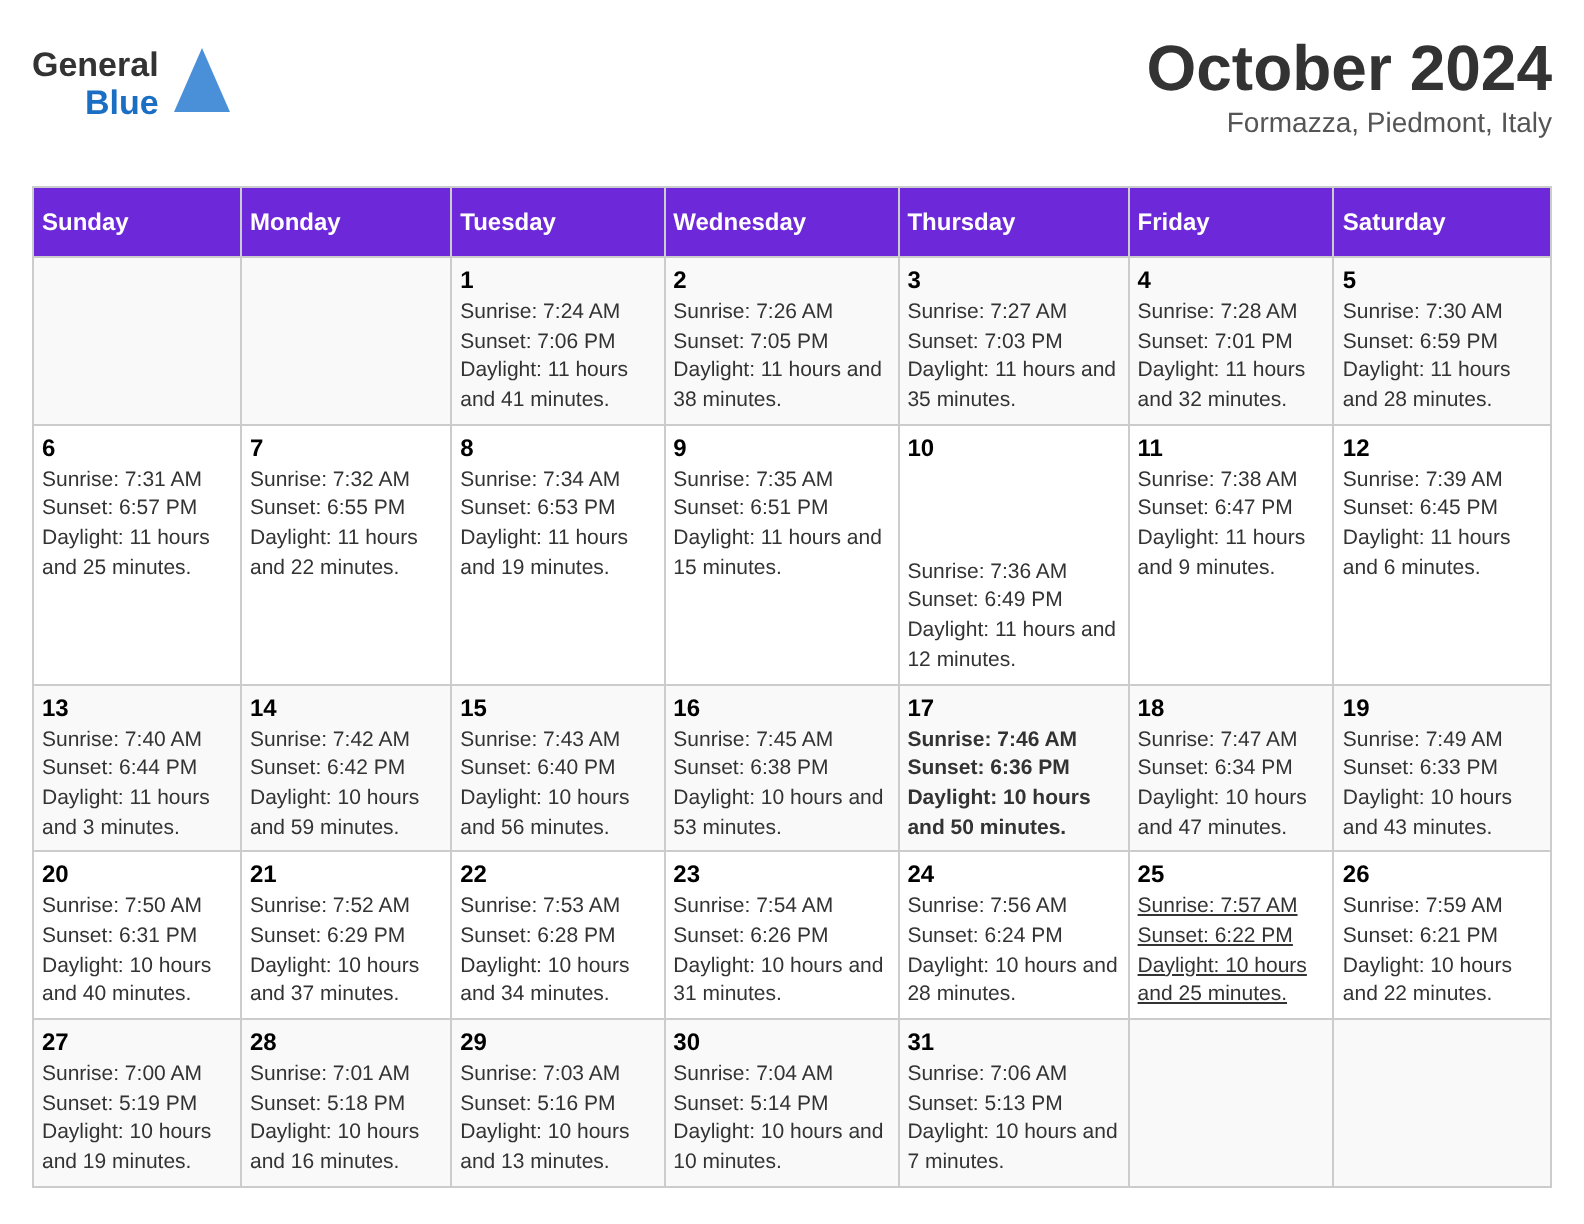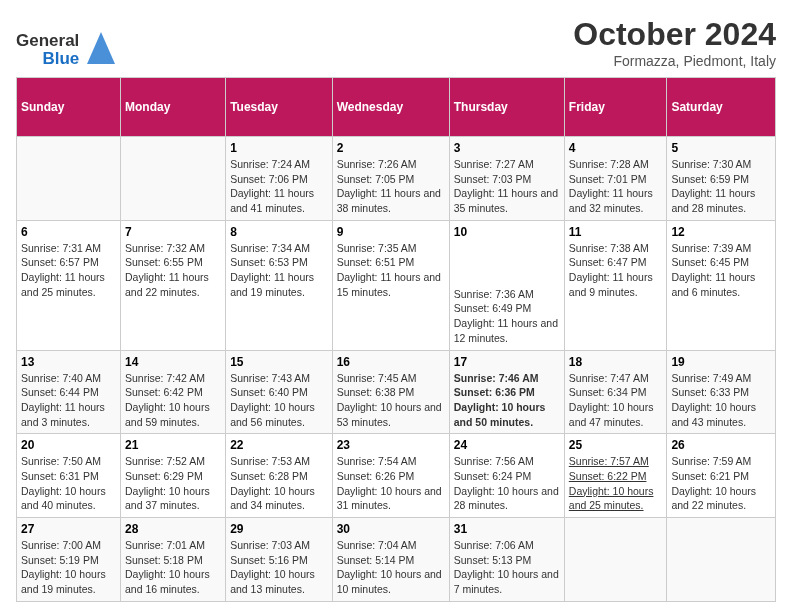--- a/index.html
+++ b/index.html
@@ -6,22 +6,22 @@
     body {
       font-family: Arial, sans-serif;
       background: #fff;
       width: 792px;
       min-height: 612px;
       padding: 16px;
     }
     .header {
       display: flex;
       justify-content: space-between;
-      align-items: flex-end;
-      margin-bottom: 8px;
+      align-items: center;
+      margin-bottom: 24px;
     }
     .logo {
       display: flex;
       flex-direction: column;
       align-items: flex-start;
     }
     .logo-row {
       display: flex;
       align-items: center;
       gap: 4px;
@@ -37,23 +37,23 @@
     .subtitle {
       font-size: 14px;
       color: #555;
     }
     table {
       width: 100%;
       border-collapse: collapse;
       font-size: 11px;
     }
     thead tr th {
-      background-color: #be185d;
+      background-color: #6d28d9;
       color: #fff;
-      padding: 22px 4px;
+      padding: 10px 4px;
       text-align: left;
       font-size: 12px;
       font-weight: bold;
       border: 1px solid #ccc;
     }
     tbody tr td {
       border: 1px solid #ccc;
       vertical-align: top;
       padding: 4px;
       min-height: 70px;

